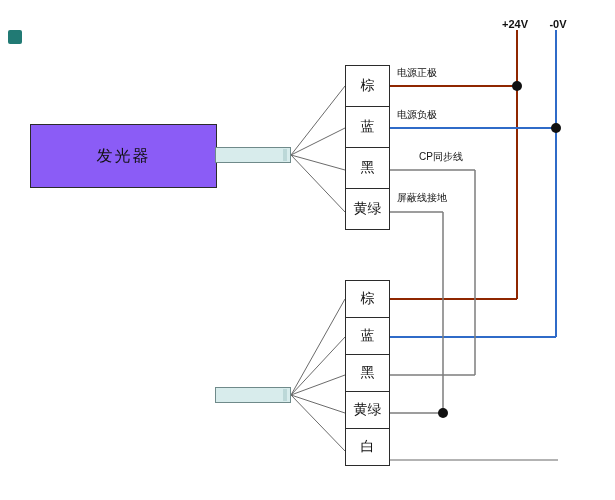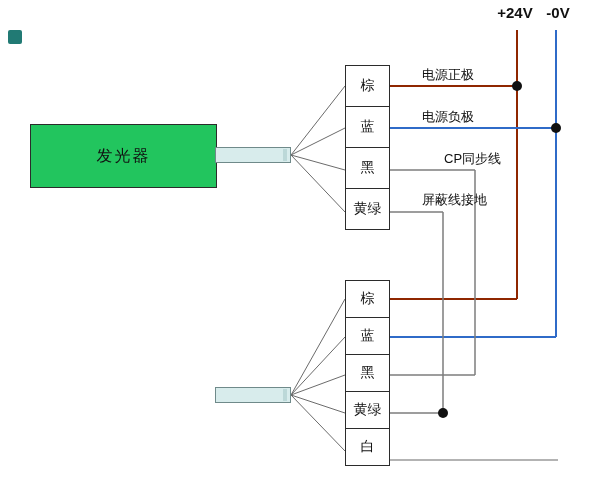--- a/index.html
+++ b/index.html
@@ -3,42 +3,42 @@
 <meta charset="utf-8">
 <style>
   html,body{margin:0;padding:0;background:#fff;}
   .canvas{
     position:relative;width:615px;height:500px;background:#ffffff;overflow:hidden;
     font-family:"Liberation Sans","DejaVu Sans",sans-serif;color:#111;
   }
   .wires{position:absolute;left:0;top:0;}
   .device-box{
     position:absolute;left:30px;width:185px;height:62px;
-    border:1px solid #2b2b2b;background:#22c55e;
+    border:1px solid #2b2b2b;background:#8b5cf6;
     display:flex;align-items:center;justify-content:center;
     font-size:16px;letter-spacing:2px;
   }
   .connector{
     position:absolute;left:215px;width:76px;height:16px;
     background:#d8ecec;border:1px solid #6f8a8a;box-sizing:border-box;
   }
   .connector .cap{
     position:absolute;right:3px;top:1px;bottom:1px;width:4px;background:#bcd8d8;
   }
   .term{
     position:absolute;left:345px;width:45px;
     border:1px solid #2b2b2b;background:#fff;box-sizing:border-box;
     display:flex;align-items:center;justify-content:center;
     font-size:14px;
   }
   .wire-label{
-    position:absolute;font-size:13px;white-space:nowrap;color:#101010;margin-left:25px;
+    position:absolute;font-size:10px;white-space:nowrap;color:#101010;
   }
   .power-label{
-    position:absolute;top:4px;font-size:15px;font-weight:bold;text-align:center;
+    position:absolute;top:18px;font-size:11px;font-weight:bold;text-align:center;
   }
   .artifact{
     position:absolute;left:8px;top:30px;width:14px;height:14px;
     background:#217a74;border-radius:2px;
   }
 </style>
 </head>
 <body>
 
 <div class="canvas">

